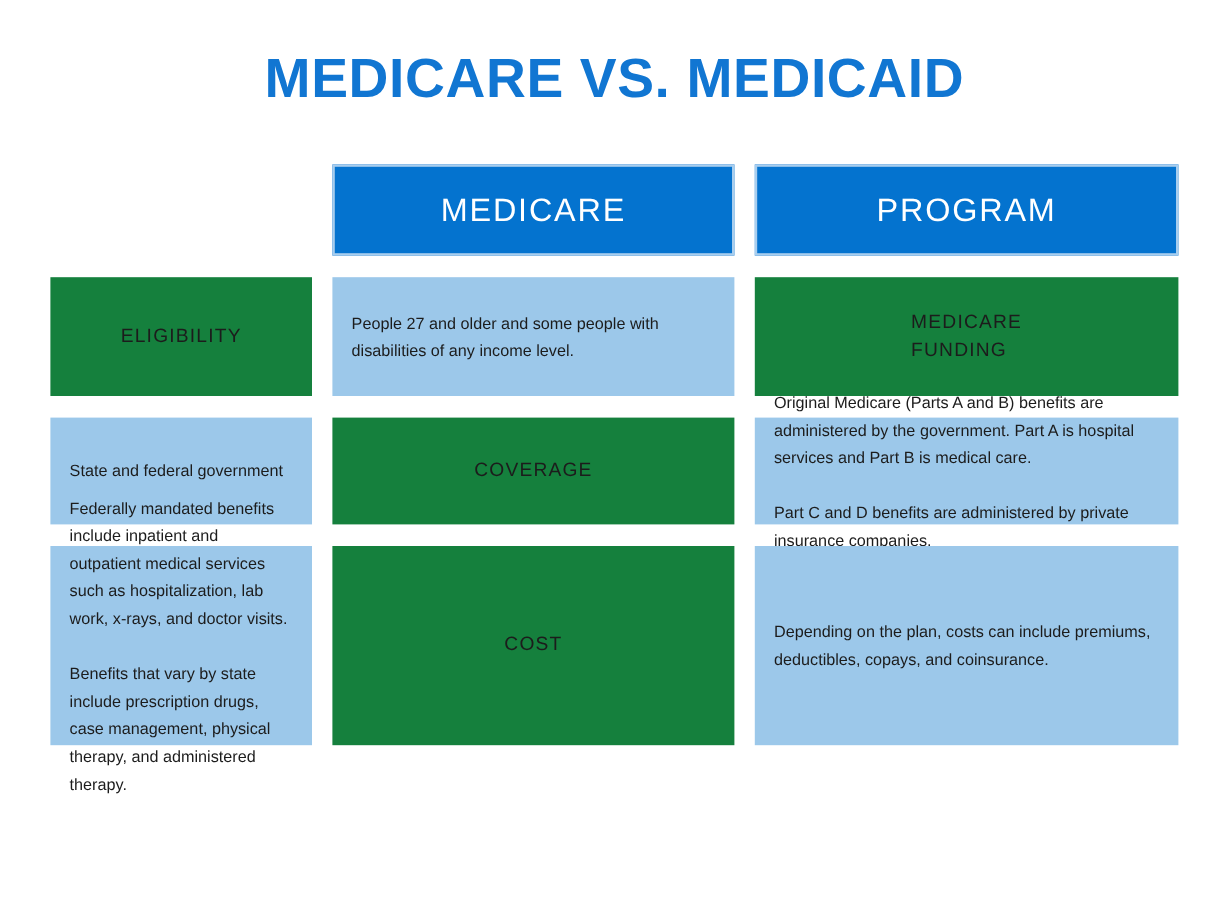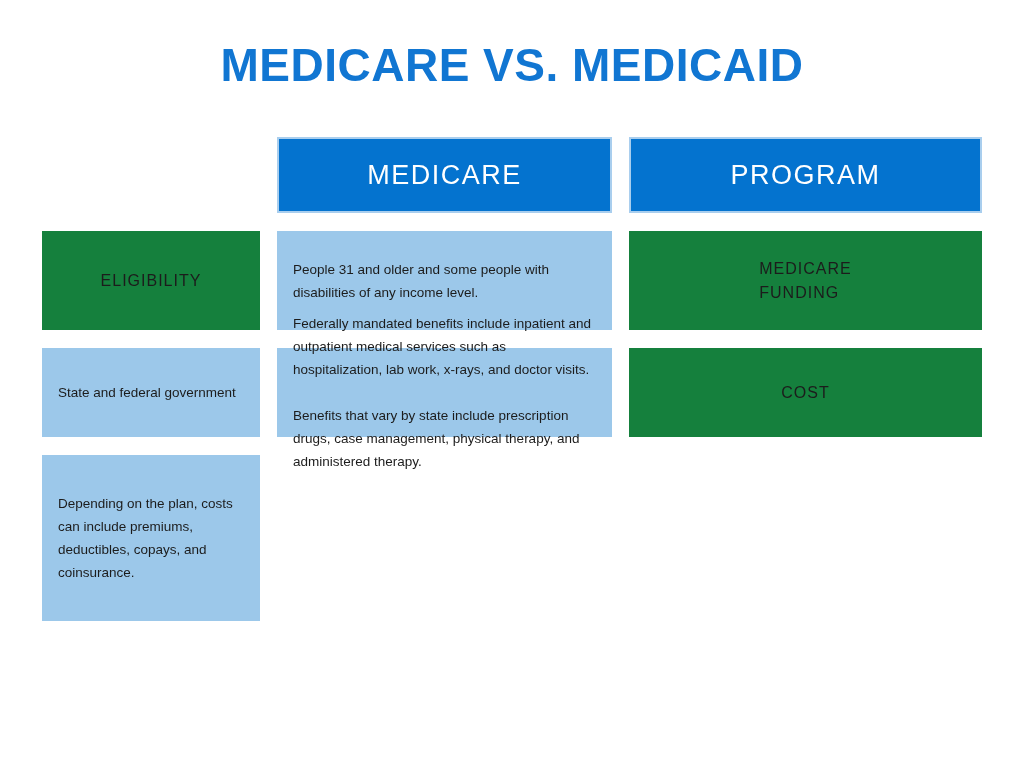--- a/index.html
+++ b/index.html
@@ -84,26 +84,30 @@
 <div class="canvas">
   <h1 class="title">MEDICARE VS. MEDICAID</h1>
 
   <div class="grid">
 
     <div class="spacer"></div>
     <div class="col-header">MEDICARE</div>
     <div class="col-header">PROGRAM</div>
 
     <div class="row-label">ELIGIBILITY</div>
-    <div class="cell">People 31 and older and some people with disabilities of any income level.</div>
+    <div class="cell">People 27 and older and some people with disabilities of any income level.</div>
 
     <div class="row-label">MEDICARE
 FUNDING</div>
     <div class="cell">State and federal government</div>
 
+    <div class="row-label">COVERAGE</div>
+    <div class="cell">Original Medicare (Parts A and B) benefits are administered by the government. Part A is hospital services and Part B is medical care.
+
+Part C and D benefits are administered by private insurance companies.</div>
     <div class="cell">Federally mandated benefits include inpatient and outpatient medical services such as hospitalization, lab work, x-rays, and doctor visits.
 
 Benefits that vary by state include prescription drugs, case management, physical therapy, and administered therapy.</div>
 
     <div class="row-label">COST</div>
     <div class="cell">Depending on the plan, costs can include premiums, deductibles, copays, and coinsurance.</div>
   </div>
 </div>
 
 </body></html>

